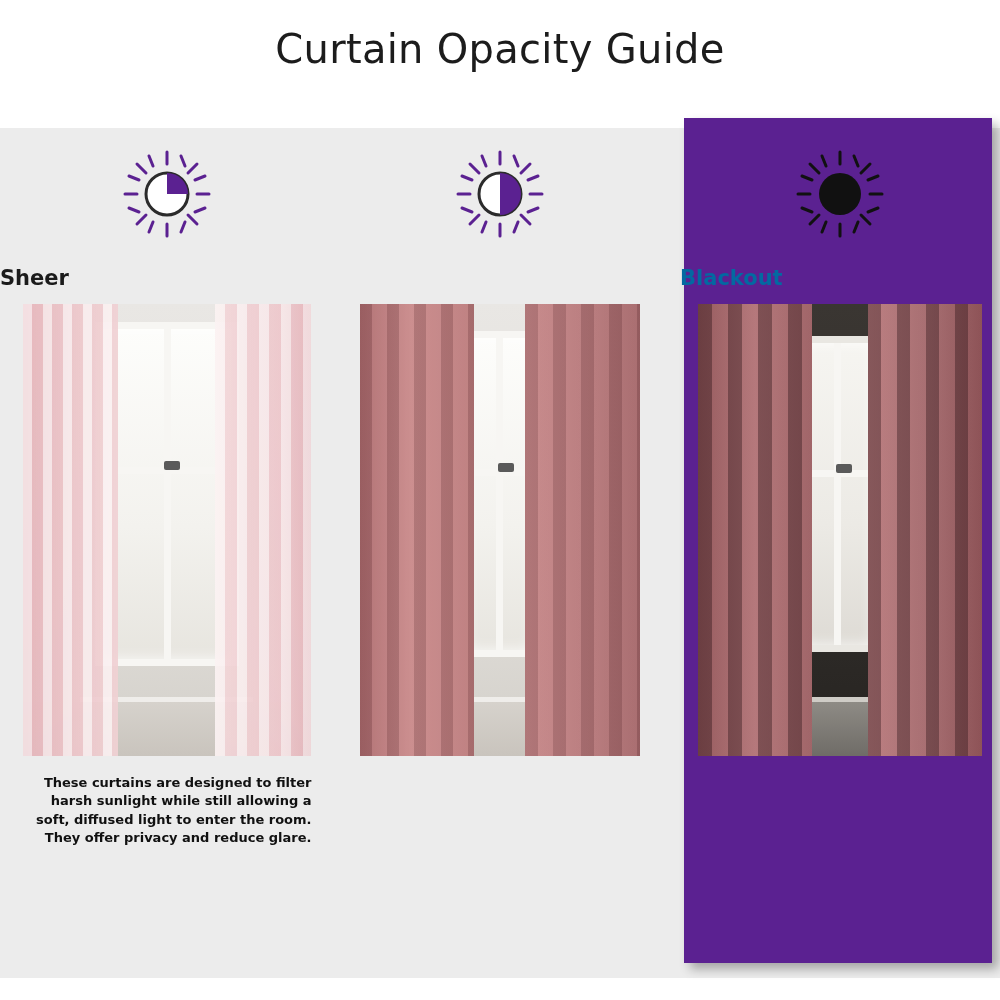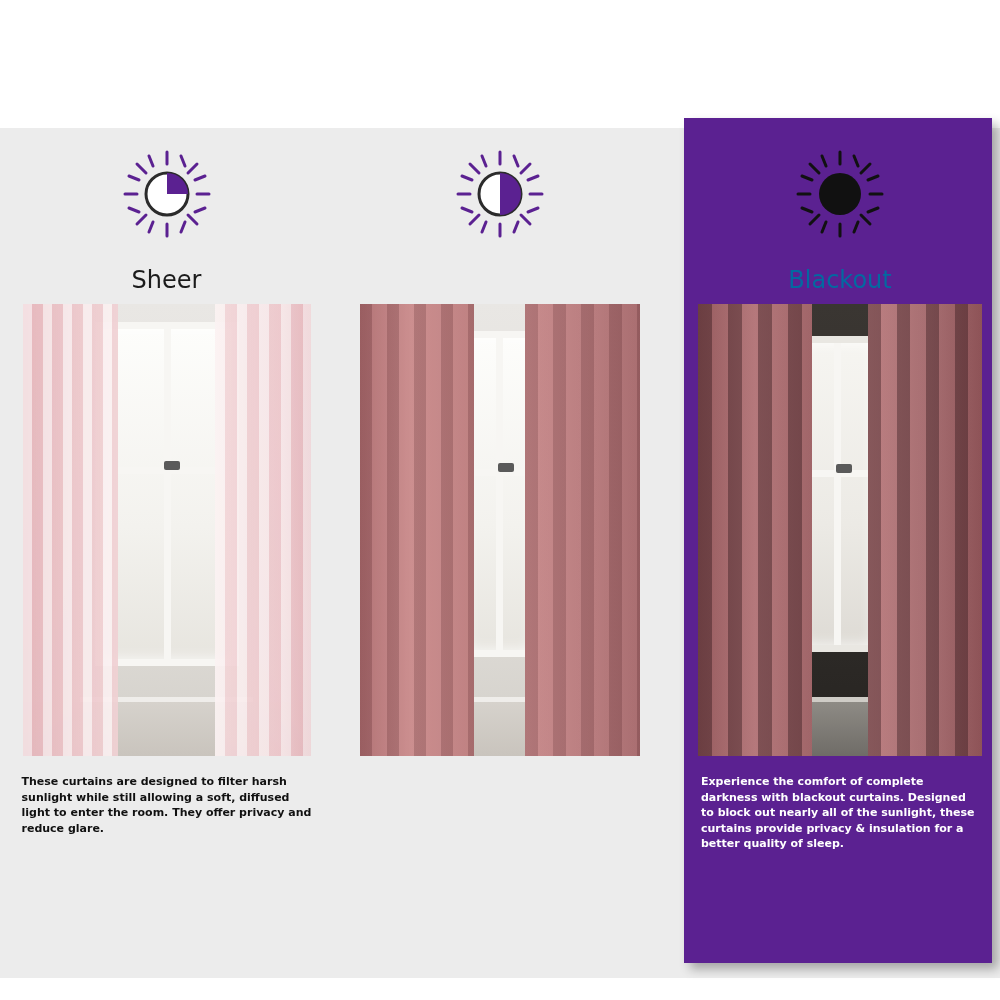--- a/index.html
+++ b/index.html
@@ -52,23 +52,23 @@
     position: absolute;
     top: 20px; left: 0; width: 100%;
     display: flex; justify-content: center;
   }
   .sun { width: 92px; height: 92px; position: relative; }
   .sun svg { display: block; }
 
   .label {
     position: absolute;
     top: 138px; left: 0; width: 100%;
-    text-align: center;
-    font-size: 24px;
-    font-weight: normal;
+    text-align: left;
+    font-size: 21px;
+    font-weight: bold;
     color: #1b1b1b;
   }
   .label-light { color: #0369a1; }
 
   .photo {
     position: absolute;
     top: 176px;
     left: 50%;
     transform: translateX(-50%);
     width: 288px; height: 452px;
@@ -76,22 +76,22 @@
     background: #d8d8d8;
   }
   .photo-wide { width: 280px; height: 452px; }
   .photo-3 { width: 284px; height: 452px; }
 
   .desc {
     position: absolute;
     top: 646px; left: 50%;
     transform: translateX(-50%);
     width: 290px;
-    text-align: left;
-    font-size: 11px;
+    text-align: right;
+    font-size: 13px;
     line-height: 1.42;
     font-weight: bold;
     color: #111111;
   }
   .desc-light { color: #ffffff; width: 278px; }
 
   
   .scene { position: absolute; inset: 0; }
   .wall {
     position: absolute; inset: 0;
@@ -183,20 +183,21 @@
     border-color: #e9e7e2;
   }
   .bo .floor { background: linear-gradient(#8e8b85, #6f6c67); }
   .bo .sill { background: #cfccc6; }
 </style>
 </head>
 <body>
 
 <div class="page">
 
+  <div class="title">Curtain Opacity Guide</div>
 
   <div class="band"></div>
 
   <div class="col-highlight"></div>
 
   <div class="col col-1">
     <div class="sun-wrap">
       <div class="sun">
         <svg width="92" height="92" viewBox="0 0 92 92">
           <g stroke="#5b2191" stroke-width="3" stroke-linecap="round">
@@ -317,16 +318,15 @@
             <div class="bar-v"></div>
             <div class="bar-h"></div>
             <div class="latch"></div>
           </div>
         <div class="sill"></div>
         <div class="floor"></div>
         <div class="curtain c-left"></div>
         <div class="curtain c-right"></div>
       </div>
     </div>
-    <div class="desc desc-light">Experience the comfort of complete darkness with blackout curtains. Designed to block out nearly all of the sunlight, these curtains provide privacy &amp; insulation for a better quality of sleep.</div>
   </div>
 
 </div>
 
 </body></html>

